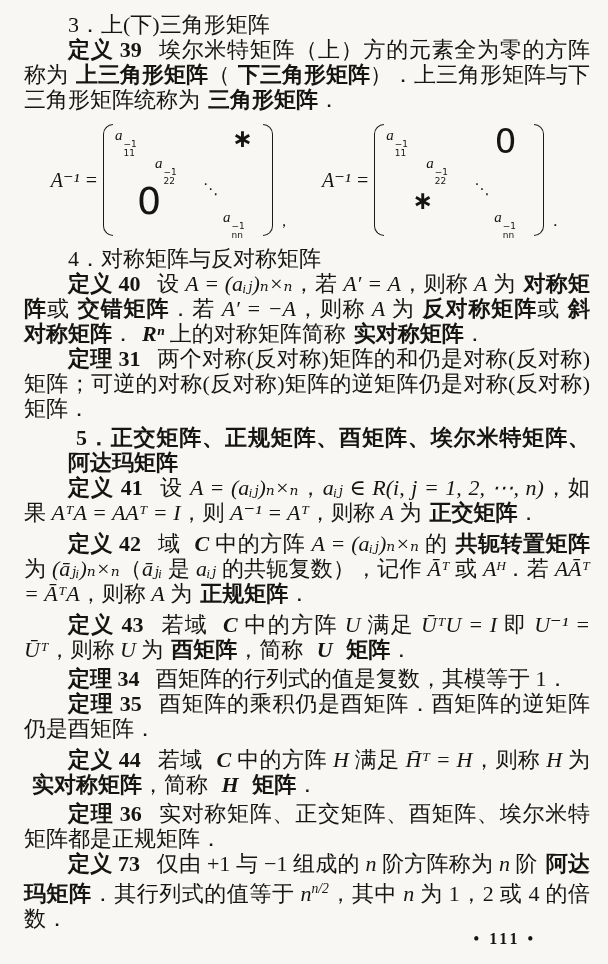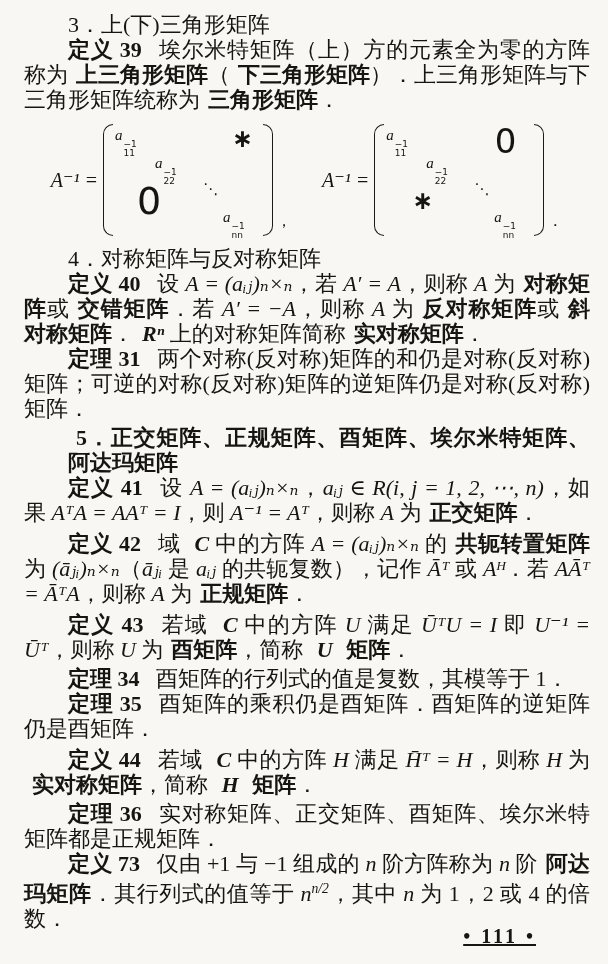--- a/index.html
+++ b/index.html
@@ -49,21 +49,21 @@
   .ctr { font-weight:bold; }
   .cbl { font-weight:bold; }
   .mx1 .ctr { right:10px; top:2px;  font-size:25px; }
   .mx1 .cbl { left:24px;  top:58px; font-size:38px; font-weight:normal; }
   .mx2 .ctr { right:18px; top:0px;  font-size:34px; font-weight:normal; }
   .mx2 .cbl { left:28px;  top:64px; font-size:25px; }
   .mtrail { align-self:flex-end; padding-bottom:4px; margin-left:3px; font-size:16px; }
 
   .page-number {
     position:absolute; bottom:16px; right:72px;
-    font-size:20px; letter-spacing:3px; font-weight:bold;text-decoration:underline;
+    font-size:16px; letter-spacing:3px; font-weight:bold;
   }
 </style>
 </head>
 <body>
 
 <div class="page">
 
   <h3 class="subhead"><span>3．上(下)三角形矩阵</span></h3>
   <p class="para"><span class="label">定义 39</span><span>埃尔米特矩阵（上）方的元素全为零的方阵称为</span><span class="b">上三角形矩阵</span><span>（</span><span class="b">下三角形矩阵</span><span>）．上三角形矩阵与下三角形矩阵统称为</span><span class="b">三角形矩阵</span><span>．</span></p>
 

